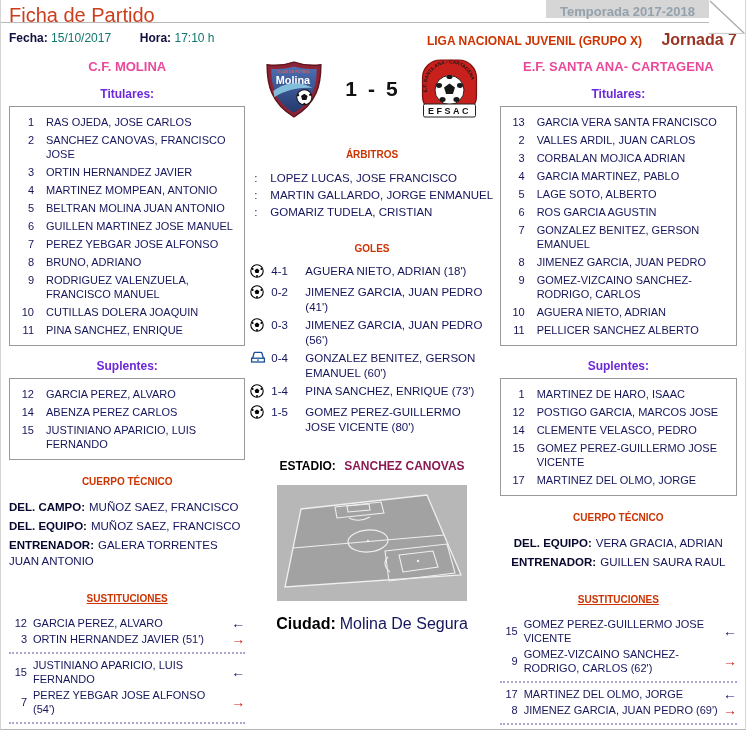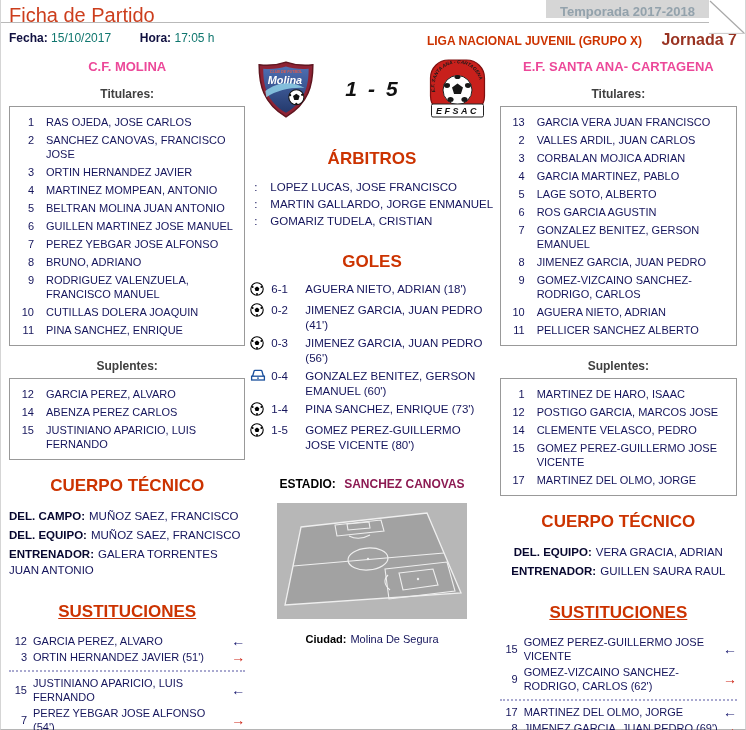--- a/index.html
+++ b/index.html
@@ -23,22 +23,22 @@
   .league { font-weight:bold; color:#cc3300; font-size:12px; }
   .round  { font-weight:bold; color:#993322; font-size:16px; margin-left:16px; }
 
   
   .main { display:flex; align-items:flex-start; }
   .col-home { width:250px; padding:0 5px 0 8px; }
   .col-center { width:244px; text-align:center; }
   .col-away { width:252px; padding:0 8px 0 6px; }
 
   .team-name { text-align:center; font-size:13px; font-weight:bold; color:#ec4899; margin-top:8px; }
-  .sec-sub  { text-align:center; font-size:12px; font-weight:bold; color:#404040; margin-top:13px; margin-bottom:5px; }
-  .sec-head { text-align:center; font-size:17px; font-weight:bold; color:#cc3300; }
+  .sec-sub  { text-align:center; font-size:12px; font-weight:bold; color:#6d28d9; margin-top:13px; margin-bottom:5px; }
+  .sec-head { text-align:center; font-size:10px; font-weight:bold; color:#cc3300; }
 
   .pbox { border:1px solid #999; padding:4px 2px; }
   .p-row { display:flex; align-items:flex-start; margin:4px 0; font-size:11px; color:#15155c; line-height:14px; }
   .p-num { width:22px; text-align:right; margin-right:12px; flex:none; }
   .p-name { flex:1; }
 
   .staff { margin-top:12px; font-size:11.5px; line-height:16px; }
   .staff-line { margin:3px 0; }
   .col-away .staff-line { text-align:center; }
   .staff-label { font-weight:bold; color:#06062e; margin-right:4px; }
@@ -49,39 +49,39 @@
   .subs { margin-top:8px; }
   .sub-group { border-bottom:2px dotted #a9a9d0; padding:2px 0 4px 0; }
   .sub-row { display:flex; align-items:center; font-size:11px; color:#15155c; line-height:14px; margin:2px 0; }
   .sub-num { width:18px; text-align:right; margin-right:6px; flex:none; }
   .sub-name { flex:1; }
   .arrow { flex:none; width:18px; text-align:right; font-size:14px; font-weight:bold; line-height:12px; }
   .arrow-in { color:#10106a; }
   .arrow-out { color:#cc1f10; }
 
   
-  .scorerow { display:flex; justify-content:center; align-items:center; margin-top:6px; gap:24px;font-style:italic; }
+  .scorerow { display:flex; justify-content:center; align-items:center; margin-top:6px; gap:16px; }
   .score { display:flex; gap:11px; font-size:21px; font-weight:bold; color:#111; margin:0 4px; }
   .arb-head { margin-top:28px; }
   .reflist { margin-top:10px; text-align:left; padding-left:4px; }
   .ref-row { display:flex; font-size:11.5px; color:#15155c; line-height:17px; }
   .ref-marker { width:16px; flex:none; }
   .goals-head { margin-top:22px; }
   .goallist { margin-top:10px; text-align:left; }
   .goal-row { display:flex; align-items:flex-start; margin:3px 0; font-size:11.5px; color:#15155c; line-height:15px; }
   .gicon { width:17px; flex:none; margin-right:4px; margin-top:0; }
   .gicon .svg-goal { display:none; }
   .gicon.goal-icon .svg-goal { display:inline; }
   .gscore { width:26px; flex:none; margin-right:8px; }
   .gname { flex:1; }
   .stadium-line { margin-top:24px; font-size:12px; }
   .st-label { font-weight:bold; color:#000; }
   .st-value { font-weight:bold; color:#8c1a52; margin-left:5px; }
   .fieldwrap { margin-top:12px; }
-  .city-line { margin-top:10px; font-size:11px; color:#15155c; }
+  .city-line { margin-top:10px; font-size:16px; color:#15155c; }
   .city-label { font-weight:bold; color:#000; margin-right:4px; }
 </style>
 </head>
 <body>
 
 <div class="page">
 
   <div class="topbar">
     <span class="page-title">Ficha de Partido</span>
     <div class="season-tab">
@@ -95,21 +95,21 @@
       </svg>
     </div>
   </div>
 
   <div class="infobar">
     <div>
       <span class="ib-label">Fecha:</span>
       <span class="ib-value">15/10/2017</span>
       <span class="ib-gap"></span>
       <span class="ib-label">Hora:</span>
-      <span class="ib-value">17:05 h</span>
+      <span class="ib-value">17:10 h</span>
     </div>
     <div>
       <span class="league">LIGA NACIONAL JUVENIL (GRUPO X)</span>
       <span class="round">Jornada 7</span>
     </div>
   </div>
 
   <div class="main">
 
     <div class="col-home">
@@ -321,21 +321,21 @@
             <span class="gicon ball-icon">
               <svg class="svg-ball" width="14" height="14" viewBox="0 0 14 14">
                 <circle cx="7" cy="7" r="6.2" fill="#ffffff" stroke="#000000" stroke-width="1.1"></circle>
                 <polygon points="7,4.4 9.4,6.2 8.5,9 5.5,9 4.6,6.2" fill="#000000"></polygon>
                 <circle cx="2.6" cy="5" r="1" fill="#000000"></circle>
                 <circle cx="11.4" cy="5" r="1" fill="#000000"></circle>
                 <circle cx="7" cy="12" r="1" fill="#000000"></circle>
               </svg>
               
             </span>
-            <span class="gscore">6-1</span>
+            <span class="gscore">4-1</span>
             <span class="gname">AGUERA NIETO, ADRIAN (18')</span>
           </div>
 
           <div class="goal-row">
             <span class="gicon ball-icon">
               <svg class="svg-ball" width="14" height="14" viewBox="0 0 14 14">
                 <circle cx="7" cy="7" r="6.2" fill="#ffffff" stroke="#000000" stroke-width="1.1"></circle>
                 <polygon points="7,4.4 9.4,6.2 8.5,9 5.5,9 4.6,6.2" fill="#000000"></polygon>
                 <circle cx="2.6" cy="5" r="1" fill="#000000"></circle>
                 <circle cx="11.4" cy="5" r="1" fill="#000000"></circle>
@@ -435,21 +435,21 @@
     </div>
 
     <div class="col-away">
       <div class="team-name">E.F. SANTA ANA- CARTAGENA</div>
 
       <div class="sec-sub">Titulares:</div>
       <div class="pbox">
 
           <div class="p-row">
             <span class="p-num">13</span>
-            <span class="p-name">GARCIA VERA JUAN FRANCISCO</span>
+            <span class="p-name">GARCIA VERA SANTA FRANCISCO</span>
           </div>
 
           <div class="p-row">
             <span class="p-num">2</span>
             <span class="p-name">VALLES ARDIL, JUAN CARLOS</span>
           </div>
 
           <div class="p-row">
             <span class="p-num">3</span>
             <span class="p-name">CORBALAN MOJICA ADRIAN</span>

